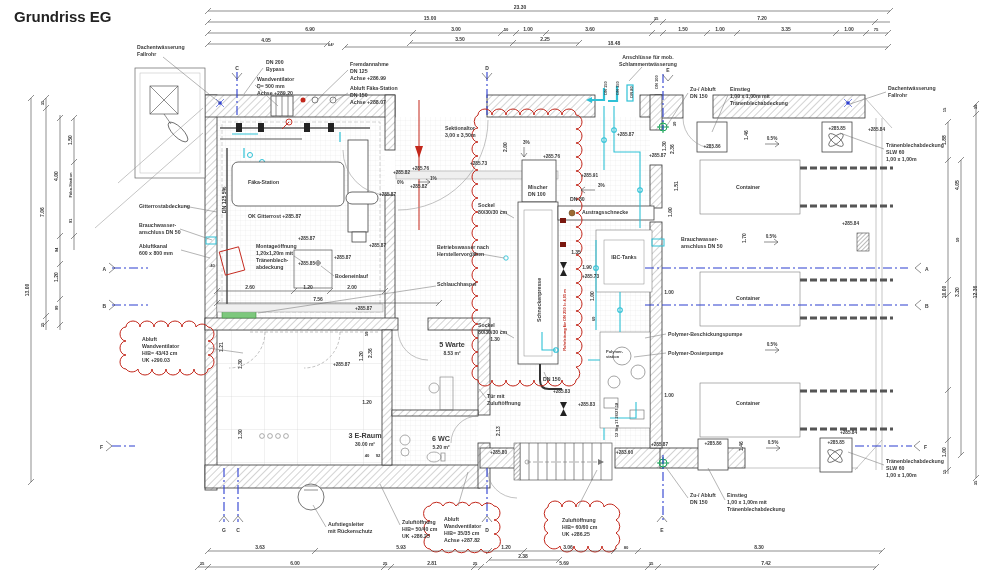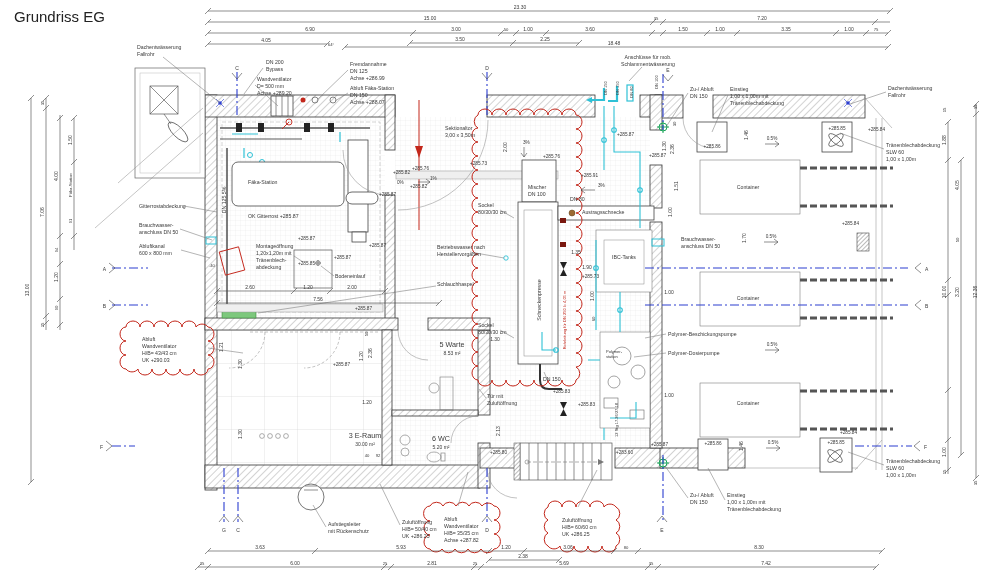--- a/index.html
+++ b/index.html
@@ -1,17 +1,17 @@
 <!DOCTYPE html>
 <html><head>
 <meta charset="utf-8">
 <style>
   html,body{margin:0;padding:0;background:#ffffff;}
   #stage{position:relative;width:1000px;height:584px;background:#fff;overflow:hidden;
-         font-family:"Liberation Sans", sans-serif;}
+         font-family:"Liberation Sans", sans-serif;font-weight:bold;}
   svg{display:block;}
   text{fill:#3a3a3a;font-family:"Liberation Sans", sans-serif;}
   .title{font-size:15px;fill:#222;}
   .t{font-size:5.2px;}
   .d{font-size:5px;}
   .d4{font-size:4.2px;}
   .e{font-size:4.7px;}
   .room{font-size:7.2px;}
   .area{font-size:5px;}
   .tiny{font-size:4px;}

